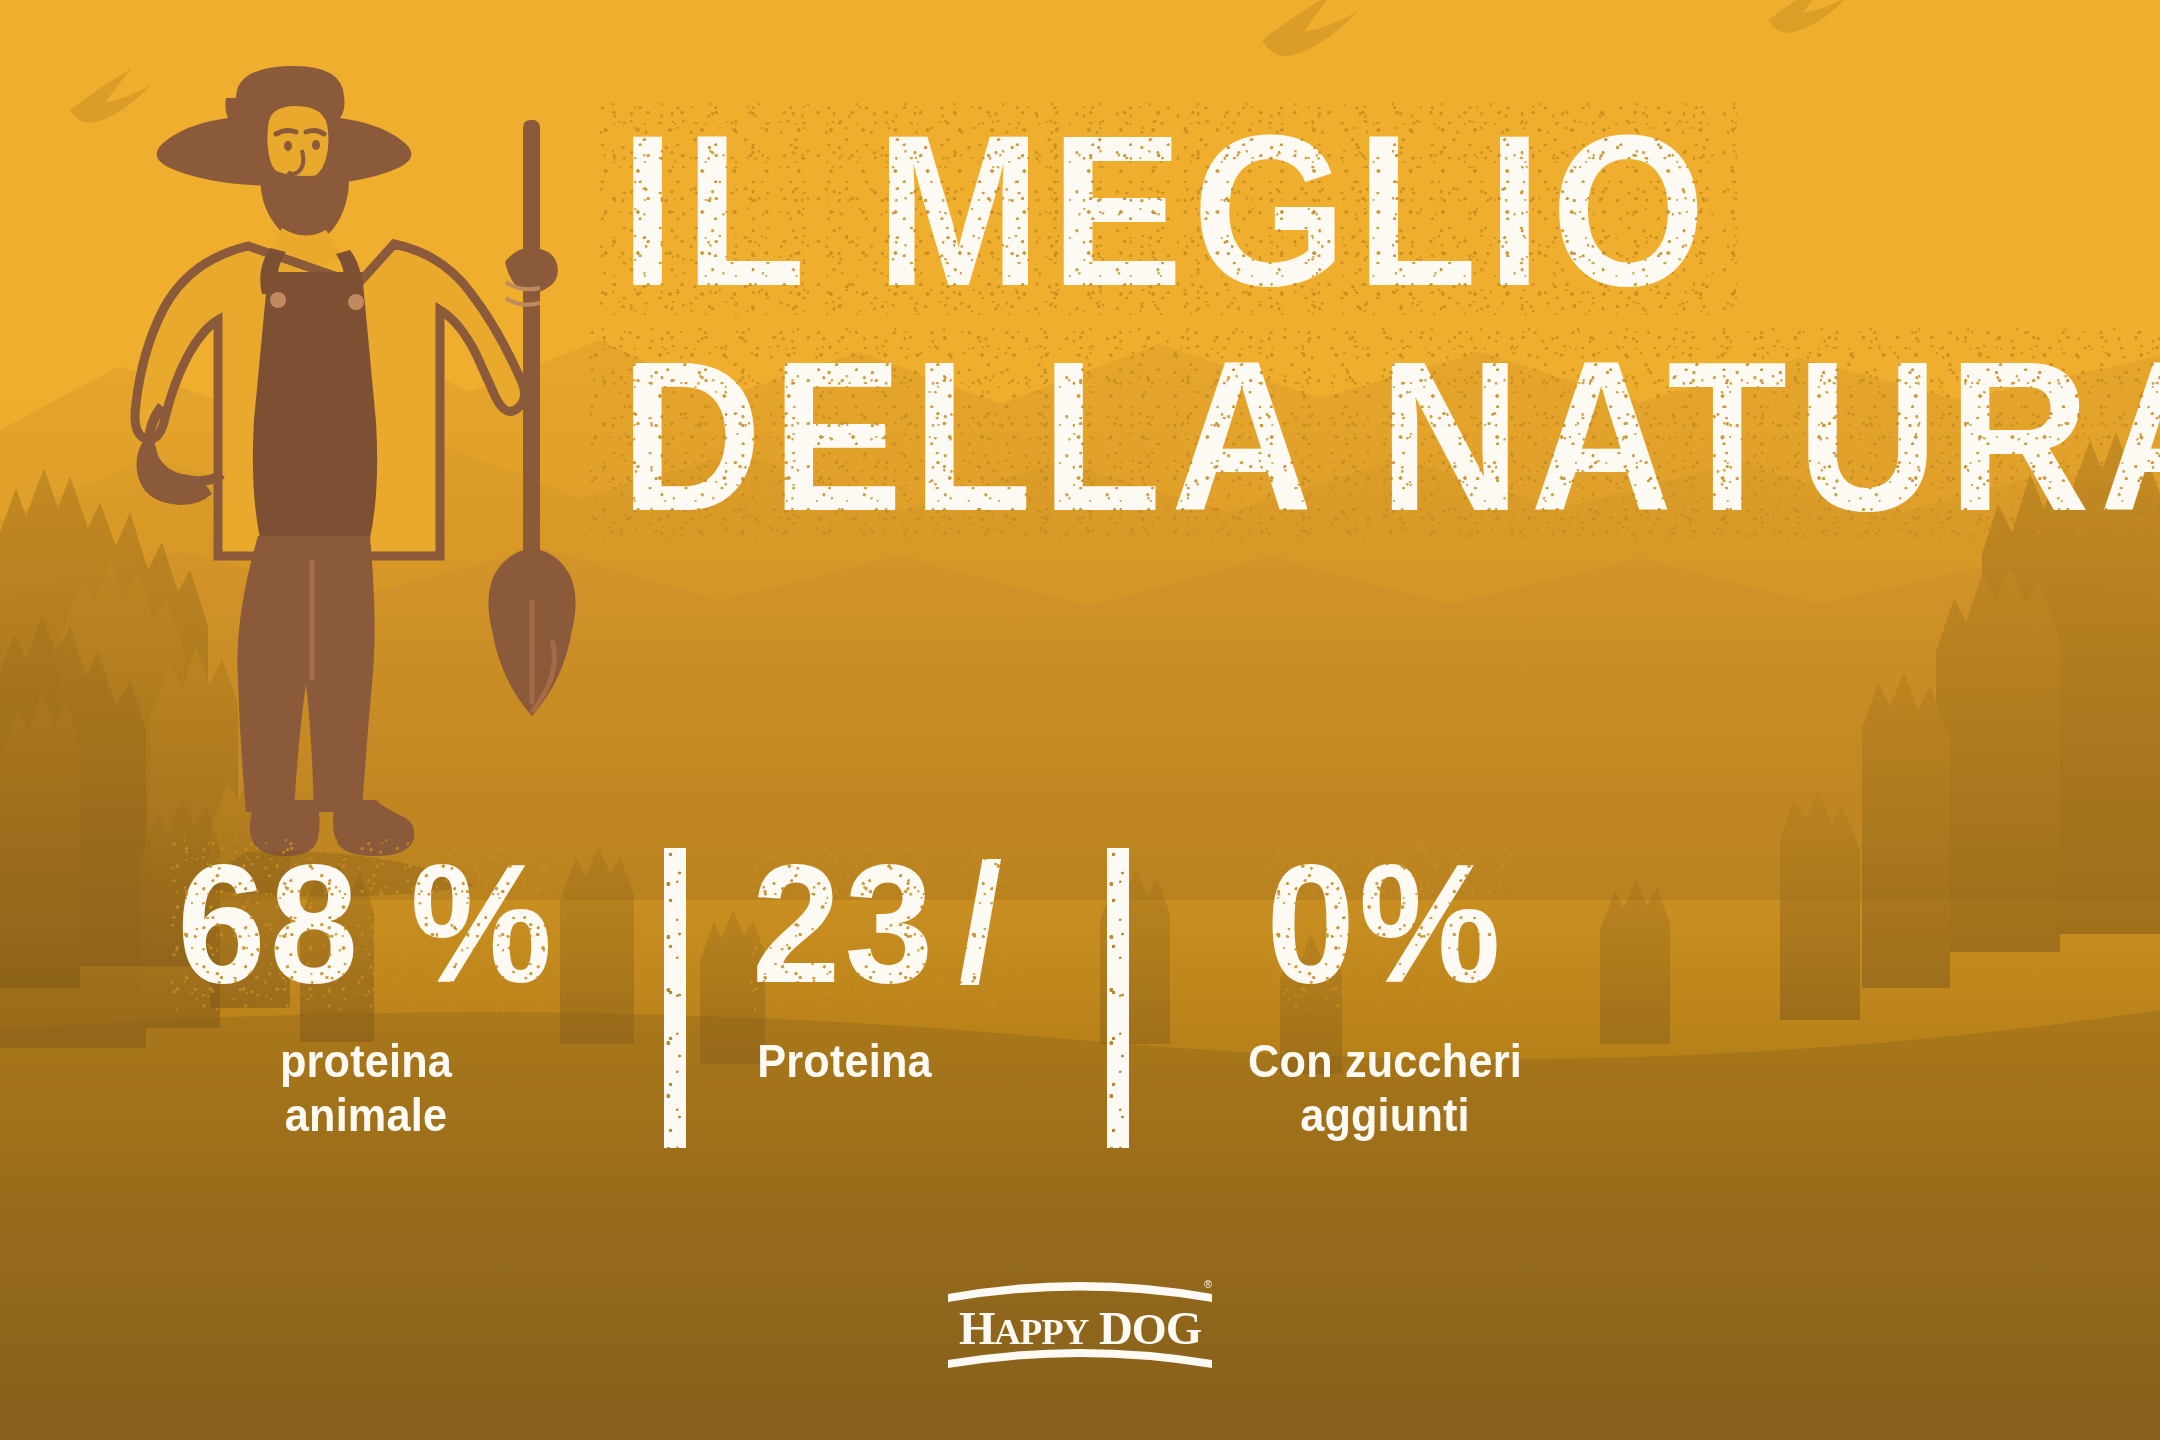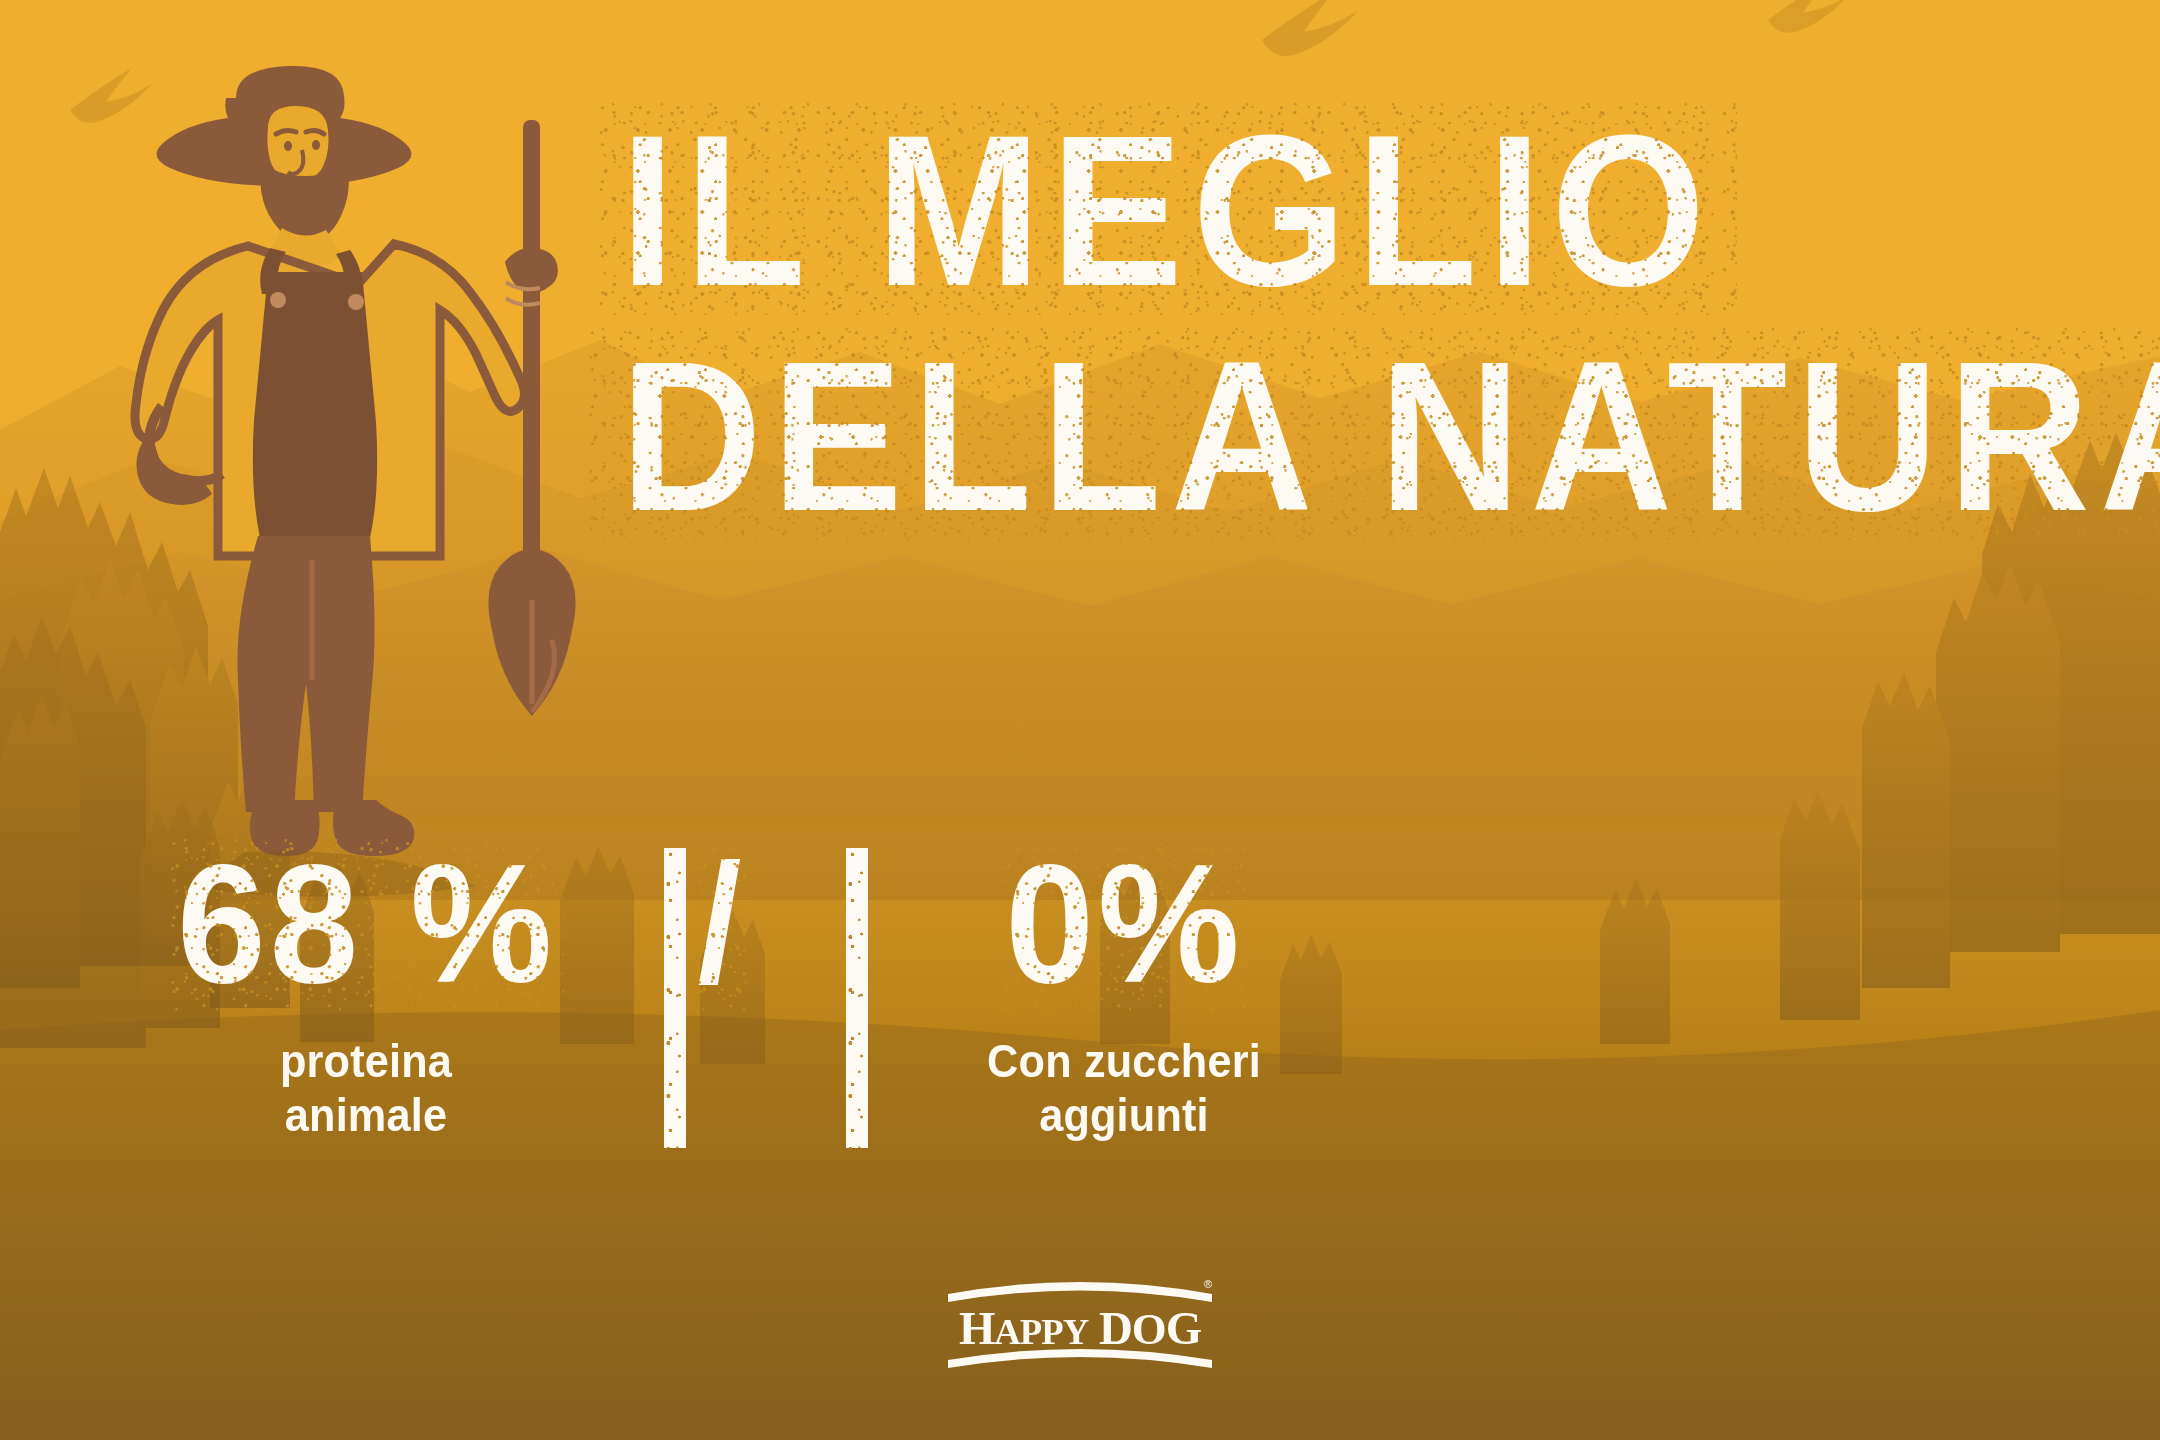--- a/index.html
+++ b/index.html
@@ -302,20 +302,26 @@
       <div class="stat-num grunge">68 %</div>
       <div class="stat-label">
         <div>proteina</div>
         <div>animale</div>
       </div>
     </div>
 
     <div class="gap-a"></div>
     <div class="divider"></div>
 
+    <div class="stat group-1">
+      <div class="stat-num grunge">23</div>
+      <div class="stat-label">
+        <div>Proteina</div>
+      </div>
+    </div>
 
     <div class="stat" style="width:70px;margin-left:0;">
       <div class="stat-num grunge">/</div>
     </div>
 
 
     <div class="gap-b"></div>
     <div class="divider"></div>
 
     <div class="stat group-3">

